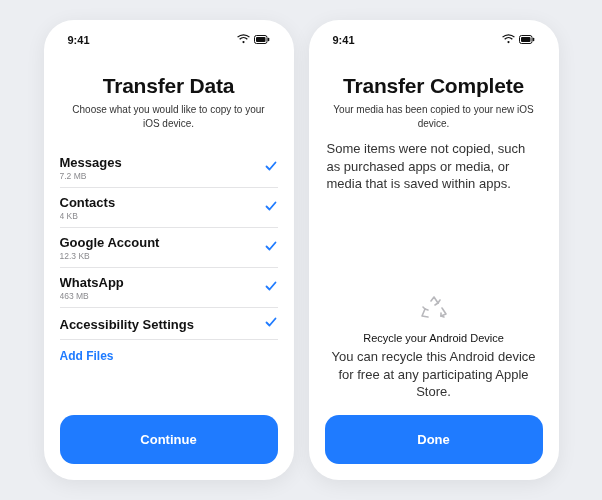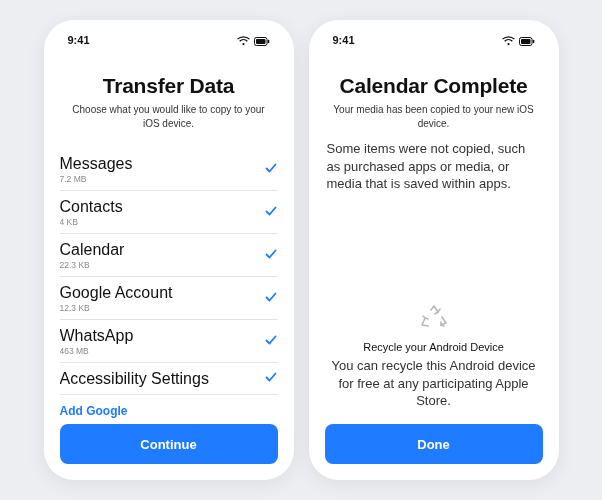--- a/index.html
+++ b/index.html
@@ -21,21 +21,21 @@
     box-shadow: 0 4px 20px rgba(0,0,0,0.07);
     padding: 14px 16px 16px 16px;
     display: flex;
     flex-direction: column;
     position: relative;
     overflow: hidden;
   }
   .status-bar {
     display: flex;
     justify-content: space-between;
-    align-items: flex-end;
+    align-items: flex-start;
     font-size: 11px;
     font-weight: 600;
     padding: 0 8px 4px 8px;
     color: #111;
   }
   .status-icons { display:flex; align-items:center; gap:4px; }
   .status-icons svg { display:block; }
   .title {
     text-align: center;
     font-size: 21px;
@@ -67,37 +67,37 @@
   }
   .row {
     display: flex;
     align-items: center;
     justify-content: space-between;
     border-bottom: 1px solid #e4e4e6;
     padding: 7px 0 6px 0;
   }
   .row:last-of-type { border-bottom: 1px solid #e4e4e6; }
   .row-text { display:flex; flex-direction:column; }
-  .row-label { font-size:16px; font-weight:400; color:#111; }
+  .row-label { font-size:13px; font-weight:700; color:#111; }
   .row-size  { font-size:8.5px; color:#8a8a8e; margin-top:1px; }
   .check { color:#1f7bff; }
   .add-files {
     color:#1f7bff;
     font-size:12px;
     font-weight:600;
     padding: 9px 0 0 0;
   }
   .primary-btn {
     background:#1f7bff;
     color:#fff;
     font-size:13px;
     font-weight:600;
     border:none;
-    border-radius:8px;
-    height:40px;
+    border-radius:14px;
+    height:49px;
     width:100%;
     margin-top:auto;
   }
   .spacer { flex:1; }
   .recycle-block { text-align:center; margin-bottom:14px; }
   .recycle-icon { display:flex; justify-content:center; margin-bottom:8px; }
   .recycle-title { font-size:11px; font-weight:400; color:#111; }
   .recycle-text { font-size:13px; color:#333; margin-top:4px; line-height:1.35; padding:0 4px; }
 </style>
 </head>
@@ -134,29 +134,20 @@
       <div class="row-text">
         <span class="row-label">Contacts</span>
         <span class="row-size">4 KB</span>
       </div>
       <span class="check"><svg width="14" height="14" viewBox="0 0 14 14">
             <path d="M2.5 7.5l3 3 6-7" stroke="#1f7bff" stroke-width="1.8" fill="none" stroke-linecap="round" stroke-linejoin="round"></path>
           </svg></span>
     </div>
     <div class="row">
       <div class="row-text">
-        <span class="row-label">Calendar</span>
-        <span class="row-size">22.3 KB</span>
-      </div>
-      <span class="check"><svg width="14" height="14" viewBox="0 0 14 14">
-            <path d="M2.5 7.5l3 3 6-7" stroke="#1f7bff" stroke-width="1.8" fill="none" stroke-linecap="round" stroke-linejoin="round"></path>
-          </svg></span>
-    </div>
-    <div class="row">
-      <div class="row-text">
         <span class="row-label">Google Account</span>
         <span class="row-size">12.3 KB</span>
       </div>
       <span class="check"><svg width="14" height="14" viewBox="0 0 14 14">
             <path d="M2.5 7.5l3 3 6-7" stroke="#1f7bff" stroke-width="1.8" fill="none" stroke-linecap="round" stroke-linejoin="round"></path>
           </svg></span>
     </div>
     <div class="row">
       <div class="row-text">
         <span class="row-label">WhatsApp</span>
@@ -167,41 +158,41 @@
           </svg></span>
     </div>
     <div class="row">
       <div class="row-text">
         <span class="row-label">Accessibility Settings</span>
       </div>
       <span class="check"><svg width="14" height="14" viewBox="0 0 14 14">
             <path d="M2.5 7.5l3 3 6-7" stroke="#1f7bff" stroke-width="1.8" fill="none" stroke-linecap="round" stroke-linejoin="round"></path>
           </svg></span>
     </div>
-    <div class="add-files">Add Google</div>
+    <div class="add-files">Add Files</div>
   </div>
 
   <button class="primary-btn">Continue</button>
 </div>
 
 <div class="phone">
   <div class="status-bar">
     <span>9:41</span>
     <span class="status-icons">
       <svg width="13" height="10" viewBox="0 0 13 10">
           <path d="M6.5 9.2a1.1 1.1 0 100-2.2 1.1 1.1 0 000 2.2zM3.1 5.7a5 5 0 016.8 0l.9-.9a6.3 6.3 0 00-8.6 0l.9.9zM1 3.6a8 8 0 0111 0l.9-.9a9.3 9.3 0 00-12.8 0l.9.9z" fill="#111"></path>
         </svg>
       <svg width="16" height="9" viewBox="0 0 16 9">
           <rect x="0.5" y="0.5" width="12.5" height="8" rx="2" fill="none" stroke="#111" stroke-width="1"></rect>
           <rect x="2" y="2" width="9.5" height="5" rx="1" fill="#111"></rect>
           <rect x="13.7" y="2.7" width="1.6" height="3.6" rx="0.8" fill="#111"></rect>
         </svg>
     </span>
   </div>
-  <div class="title">Calendar Complete</div>
+  <div class="title">Transfer Complete</div>
   <div class="subtitle">Your media has been copied to your new iOS device.</div>
   <div class="note">Some items were not copied, such as purchased apps or media, or media that is saved within apps.</div>
 
   <div class="spacer"></div>
 
   <div class="recycle-block">
     <div class="recycle-icon">
       <svg width="30" height="28" viewBox="0 0 30 28" fill="none" stroke="#b8b8bc" stroke-width="1.6" stroke-linecap="round" stroke-linejoin="round">
         <path d="M12 5 L15 1 L19 7"></path>
         <path d="M19 7 L16 9"></path>

